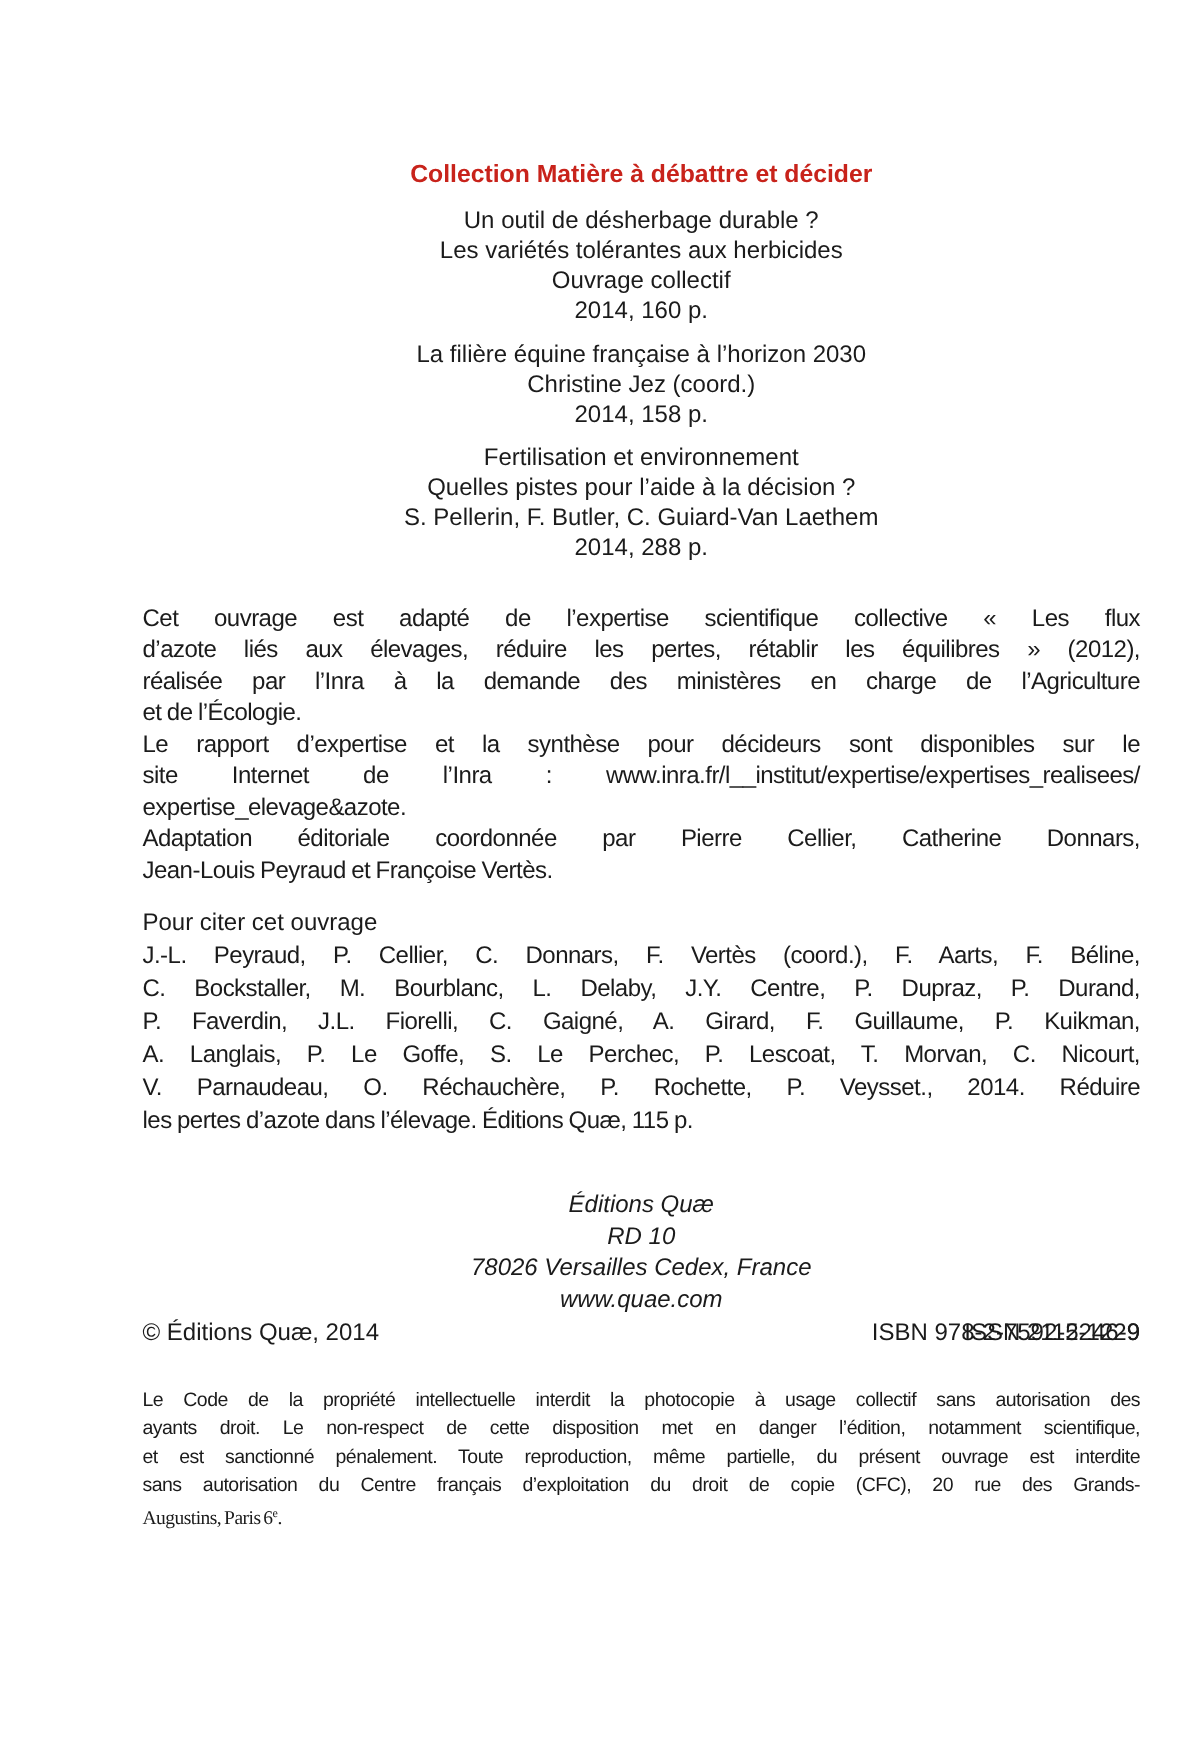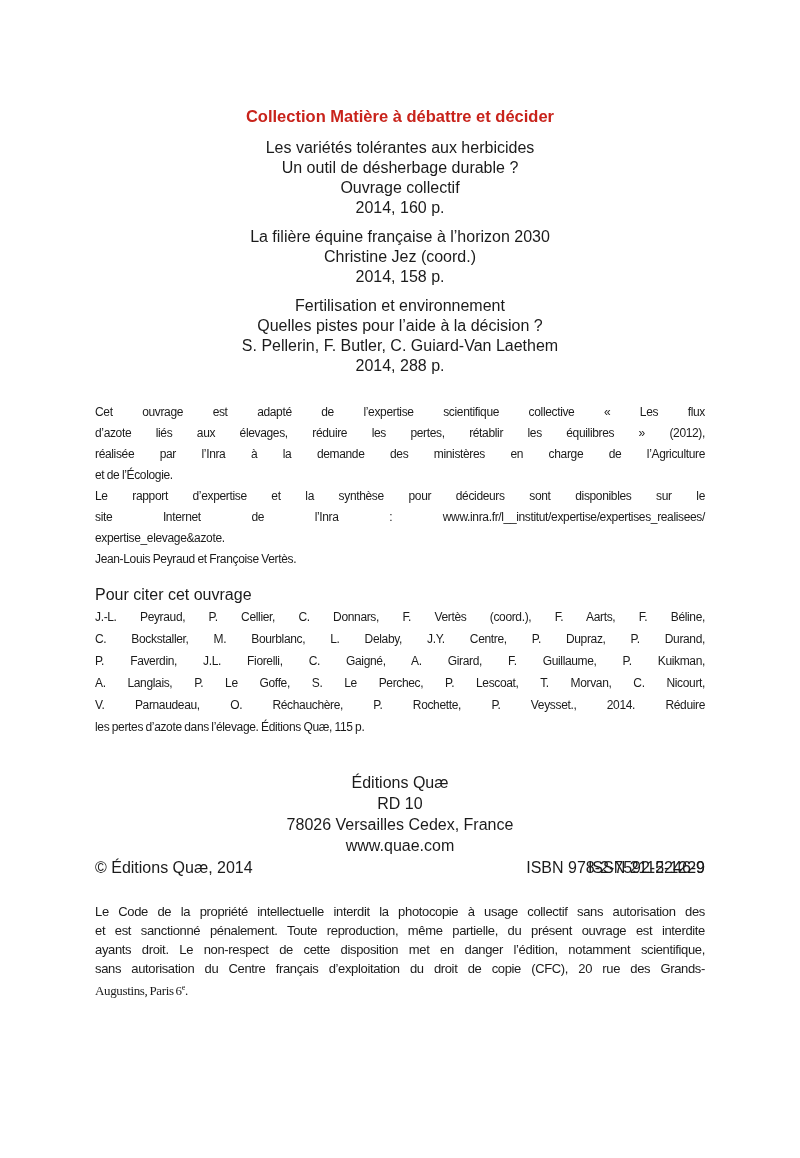--- a/index.html
+++ b/index.html
@@ -6,54 +6,54 @@
   body {
     width: 800px; height: 1158px;
     background: #ffffff;
     color: #1b1b1b;
     font-family: "Liberation Sans", sans-serif;
     overflow: hidden;
   }
   .page {
     box-sizing: border-box;
     width: 800px; height: 1158px;
-    padding: 106px 95px 0 95px;
+    padding: 106px 40px 0 95px;
   }
   
   .collection { text-align: center; }
   .collection-heading {
     font-weight: bold;
     font-size: 16.5px;
     line-height: 20px;
     color: #c8231b;
     margin-bottom: 12px;
   }
   .book { margin-bottom: 9px; }
   .book-line { font-size: 16px; line-height: 20px; }
   
   .about { margin-top: 26px; }
   .jl {
-    font-size: 12px;
+    font-size: 16px;
     line-height: 21px;
     letter-spacing: -0.35px;
     word-spacing: -0.5px;
     text-align: justify;
     text-align-last: justify;
     white-space: nowrap;
   }
   .jl.last { text-align-last: left; }
   
   .citation-heading {
     margin-top: 14px;
     font-size: 16px;
     line-height: 22px;
   }
   .citation .jl { line-height: 22px; }
   
-  .publisher { margin-top: 34px; text-align: center; }
+  .publisher { margin-top: 34px; text-align: center; font-style: italic; }
   .publisher-line { font-size: 16px; line-height: 21px; }
   
   .imprint {
     position: relative;
     margin-top: 2px;
     height: 20px;
     font-size: 16px;
     line-height: 20px;
     text-align: right;
   }
@@ -77,22 +77,22 @@
 </style>
 </head>
 <body>
 
 <div class="page">
 
   <div class="collection">
     <div class="collection-heading">Collection Matière à débattre et décider</div>
     <div>
         <div class="book">
+          <div class="book-line">Un outil de désherbage durable ?</div>
           <div class="book-line">Les variétés tolérantes aux herbicides</div>
-          <div class="book-line">Un outil de désherbage durable ?</div>
           <div class="book-line">Ouvrage collectif</div>
           <div class="book-line last">2014, 160 p.</div>
         </div>
         <div class="book">
           <div class="book-line">La filière équine française à l’horizon 2030</div>
           <div class="book-line">Christine Jez (coord.)</div>
           <div class="book-line last">2014, 158 p.</div>
         </div>
         <div class="book">
           <div class="book-line">Fertilisation et environnement</div>
@@ -109,20 +109,21 @@
         <div class="jl">d’azote liés aux élevages, réduire les pertes, rétablir les équilibres » (2012),</div>
         <div class="jl">réalisée par l’Inra à la demande des ministères en charge de l’Agriculture</div>
         <div class="jl last">et de l’Écologie.</div>
       </div>
       <div class="about-para">
         <div class="jl">Le rapport d’expertise et la synthèse pour décideurs sont disponibles sur le</div>
         <div class="jl">site Internet de l’Inra : www.inra.fr/l__institut/expertise/expertises_realisees/</div>
         <div class="jl last">expertise_elevage&amp;azote.</div>
       </div>
       <div class="about-para">
+        <div class="jl">Adaptation éditoriale coordonnée par Pierre Cellier, Catherine Donnars,</div>
         <div class="jl last">Jean-Louis Peyraud et Françoise Vertès.</div>
       </div>
     </div>
 
   <div class="citation">
     <div class="citation-heading">Pour citer cet ouvrage</div>
     <div>
         <div class="jl">J.-L. Peyraud, P. Cellier, C. Donnars, F. Vertès (coord.), F. Aarts, F. Béline,</div>
         <div class="jl">C. Bockstaller, M. Bourblanc, L. Delaby, J.Y. Centre, P. Dupraz, P. Durand,</div>
         <div class="jl">P. Faverdin, J.L. Fiorelli, C. Gaigné, A. Girard, F. Guillaume, P. Kuikman,</div>
@@ -141,22 +142,22 @@
 
   <div class="imprint">
     <span class="imprint-left">© Éditions Quæ, 2014</span>
     <span class="imprint-center">ISBN 978-2-7592-2246-9</span>
     <span class="imprint-right">ISSN 2115-1229</span>
   </div>
 
   <div class="legal">
     <div>
         <div class="legal-line">Le Code de la propriété intellectuelle interdit la photocopie à usage collectif sans autorisation des</div>
+        <div class="legal-line">ayants droit. Le non-respect de cette disposition met en danger l’édition, notamment scientifique,</div>
         <div class="legal-line">et est sanctionné pénalement. Toute reproduction, même partielle, du présent ouvrage est interdite</div>
-        <div class="legal-line">ayants droit. Le non-respect de cette disposition met en danger l’édition, notamment scientifique,</div>
         <div class="legal-line last">sans autorisation du Centre français d’exploitation du droit de copie (CFC), 20 rue des Grands-</div>
       </div>
     <div class="legal-last">
       <span>Augustins, Paris 6</span><sup>e</sup><span>.</span>
     </div>
   </div>
 
 </div>
 
 </body></html>

